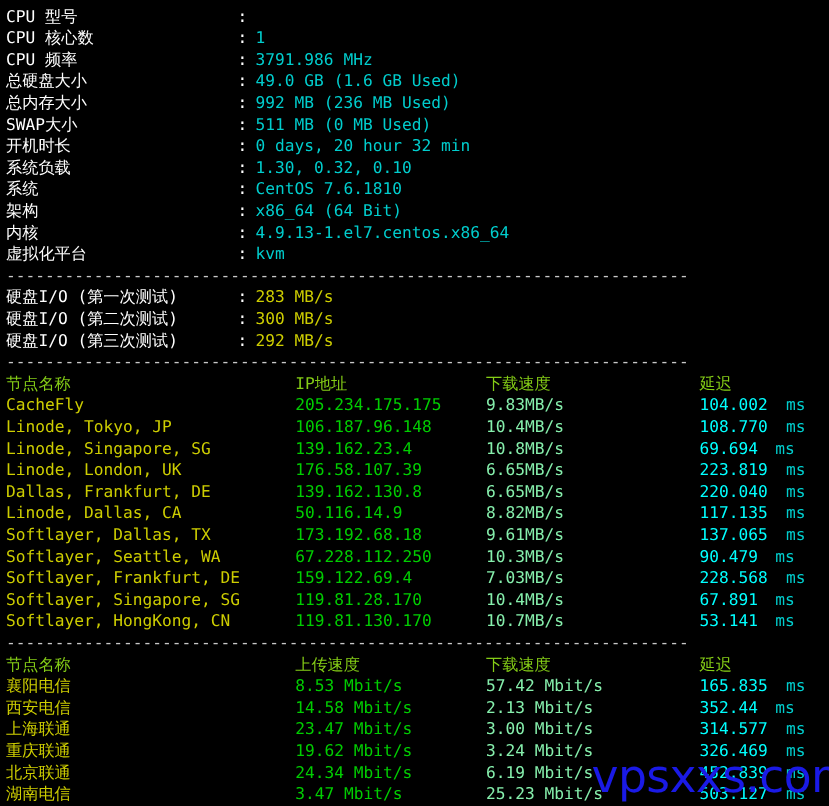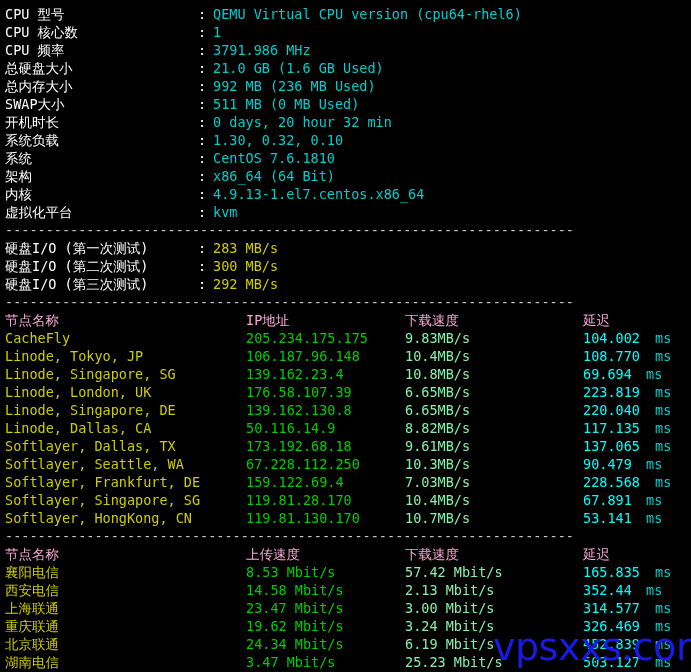--- a/index.html
+++ b/index.html
@@ -45,21 +45,21 @@
   .c-name  { left: 0px; }
   .c-two   { left: 241px; }
   .c-three { left: 400px; }
   .c-four  { left: 578px; }
 
   .cyan    { color: #00cdcd; }
   .cyan-b  { color: #00ffff; }
   .yellow  { color: #cdcd00; }
   .green   { color: #00cd00; }
   .red     { color: #86efac; }
-  .white   { color: #f9a8d4; }
+  .white   { color: #84cc16; }
   .ms      { color: #00cdcd; }
 
   .sep {
     height: 18px;
     line-height: 18px;
     color: #c8c8c8;
     white-space: pre;
     overflow: hidden;
     letter-spacing: 0px;
   }
@@ -79,36 +79,35 @@
 </style>
 </head>
 <body>
 
 <div id="terminal">
 
   <div>
     <div class="row">
       <span class="cell label">CPU 型号</span>
       <span class="cell colon">:</span>
-      <span class="cell value cyan">QEMU Virtual CPU version (cpu64-rhel6)</span>
     </div>
     <div class="row">
       <span class="cell label">CPU 核心数</span>
       <span class="cell colon">:</span>
       <span class="cell value cyan">1</span>
     </div>
     <div class="row">
       <span class="cell label">CPU 频率</span>
       <span class="cell colon">:</span>
       <span class="cell value cyan">3791.986 MHz</span>
     </div>
     <div class="row">
       <span class="cell label">总硬盘大小</span>
       <span class="cell colon">:</span>
-      <span class="cell value cyan">21.0 GB (1.6 GB Used)</span>
+      <span class="cell value cyan">49.0 GB (1.6 GB Used)</span>
     </div>
     <div class="row">
       <span class="cell label">总内存大小</span>
       <span class="cell colon">:</span>
       <span class="cell value cyan">992 MB (236 MB Used)</span>
     </div>
     <div class="row">
       <span class="cell label">SWAP大小</span>
       <span class="cell colon">:</span>
       <span class="cell value cyan">511 MB (0 MB Used)</span>
@@ -197,21 +196,21 @@
       <span class="cell ms" style="left:641px">ms</span>
     </div>
     <div class="row">
       <span class="cell c-name yellow">Linode, London, UK</span>
       <span class="cell c-two green">176.58.107.39</span>
       <span class="cell c-three red">6.65MB/s</span>
       <span class="cell c-four cyan-b">223.819</span>
       <span class="cell ms" style="left:650px">ms</span>
     </div>
     <div class="row">
-      <span class="cell c-name yellow">Linode, Singapore, DE</span>
+      <span class="cell c-name yellow">Dallas, Frankfurt, DE</span>
       <span class="cell c-two green">139.162.130.8</span>
       <span class="cell c-three red">6.65MB/s</span>
       <span class="cell c-four cyan-b">220.040</span>
       <span class="cell ms" style="left:650px">ms</span>
     </div>
     <div class="row">
       <span class="cell c-name yellow">Linode, Dallas, CA</span>
       <span class="cell c-two green">50.116.14.9</span>
       <span class="cell c-three red">8.82MB/s</span>
       <span class="cell c-four cyan-b">117.135</span>

